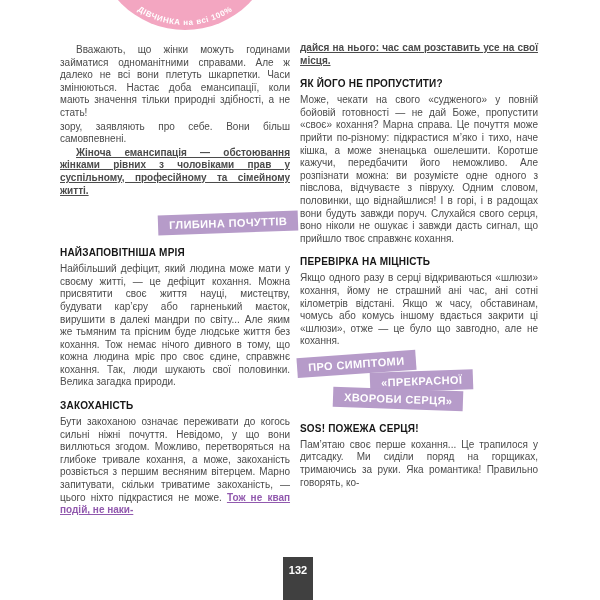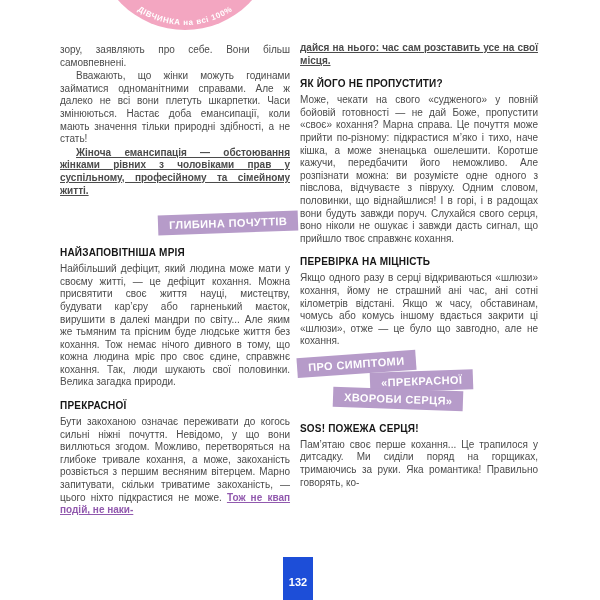--- a/index.html
+++ b/index.html
@@ -46,53 +46,53 @@
     margin:7px 0 8px 0;letter-spacing:.2px;
   }
 
   .banners-multi{position:relative;height:58px;margin:6px 0 4px 0;}
   .banner-pos1{position:absolute;left:-3px;top:0;transform:rotate(-4deg);}
   .banner-pos2{position:absolute;left:70px;top:17px;transform:rotate(-2deg);}
   .banner-pos3{position:absolute;left:33px;top:35px;transform:rotate(2deg);}
 
   .page-tab{
     position:absolute;left:283px;top:557px;width:30px;height:43px;
-    background:#1d4ed8;color:#ffffff;font-weight:bold;font-size:11px;
-    display:flex;justify-content:center;align-items:center;
+    background:#404040;color:#ffffff;font-weight:bold;font-size:11px;
+    display:flex;justify-content:center;align-items:flex-start;
     padding-top:7px;box-sizing:border-box;
   }
 </style>
 </head>
 <body>
 
 <div class="page">
 
   <div class="badge">
     <svg width="136" height="31" viewBox="0 0 136 31">
       <circle cx="68" cy="-60" r="90" fill="#f3a6c1"></circle>
       <path id="badgeArc" d="M 10.6 3 A 86 86 0 0 0 125.4 3" fill="none"></path>
       <text font-size="8" font-weight="bold" fill="#ffffff" font-family="Liberation Sans, sans-serif" letter-spacing="0.6">
         <textPath href="#badgeArc" startOffset="50%" text-anchor="middle">ДІВЧИНКА на всі 100%</textPath>
       </text>
     </svg>
   </div>
 
   <div class="col col-left">
+    <p class="body indent">Вважають, що жінки можуть годинами займатися одноманітними справами. Але ж далеко не всі вони плетуть шкарпетки. Часи змінюються. Настає доба емансипації, коли мають значення тільки природні здібності, а не стать!</p>
     <p class="body">зору, заявляють про себе. Вони більш самовпевнені.</p>
-    <p class="body indent">Вважають, що жінки можуть годинами займатися одноманітними справами. Але ж далеко не всі вони плетуть шкарпетки. Часи змінюються. Настає доба емансипації, коли мають значення тільки природні здібності, а не стать!</p>
     <p class="body indent bold-purple">Жіноча емансипація — обстоювання жінками рівних з чоловіками прав у суспільному, професійному та сімейному житті.</p>
 
     <div class="banner-depth-wrap">
       <span class="banner">ГЛИБИНА ПОЧУТТІВ</span>
     </div>
 
     <h3>НАЙЗАПОВІТНІША МРІЯ</h3>
     <p class="body">Найбільший дефіцит, який людина може мати у своєму житті, — це дефіцит кохання. Можна присвятити своє життя науці, мистецтву, будувати кар’єру або гарненький маєток, вирушити в далекі мандри по світу... Але яким же тьмяним та прісним буде людське життя без кохання. Тож немає нічого дивного в тому, що кожна людина мріє про своє єдине, справжнє кохання. Так, люди шукають свої половинки. Велика загадка природи.</p>
 
-    <h3>ПРЕКРАСНОЇ</h3>
+    <h3>ЗАКОХАНІСТЬ</h3>
     <p class="body"><span>Бути закоханою означає переживати до когось сильні ніжні почуття. Невідомо, у що вони виллються згодом. Можливо, перетворяться на глибоке тривале кохання, а може, закоханість розвіється з першим весняним вітерцем. Марно запитувати, скільки триватиме закоханість, — цього ніхто підкрастися не може. </span><b class="bold-purple">Тож не квап подій, не наки-</b></p>
   </div>
 
   <div class="col col-right">
     <p class="body bold-purple">дайся на нього: час сам розставить усе на свої місця.</p>
 
     <h3>ЯК ЙОГО НЕ ПРОПУСТИТИ?</h3>
     <p class="body">Може, чекати на свого «судженого» у повній бойовій готовності — не дай Боже, пропустити «своє» кохання? Марна справа. Це почуття може прийти по-різному: підкрастися м’яко і тихо, наче кішка, а може зненацька ошелешити. Коротше кажучи, передбачити його неможливо. Але розпізнати можна: ви розумієте одне одного з півслова, відчуваєте з півруху. Одним словом, половинки, що віднайшлися! І в горі, і в радощах вони будуть завжди поруч. Слухайся свого серця, воно ніколи не ошукає і завжди дасть сигнал, що прийшло твоє справжнє кохання.</p>
 
     <h3>ПЕРЕВІРКА НА МІЦНІСТЬ</h3>

